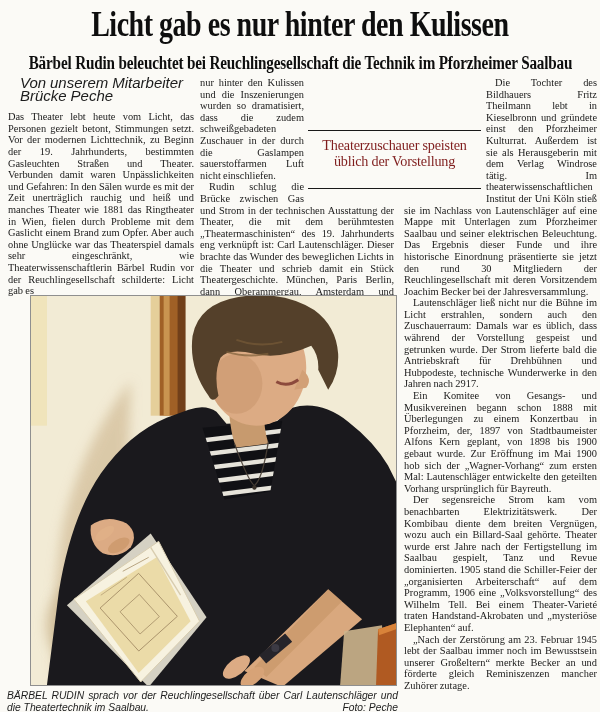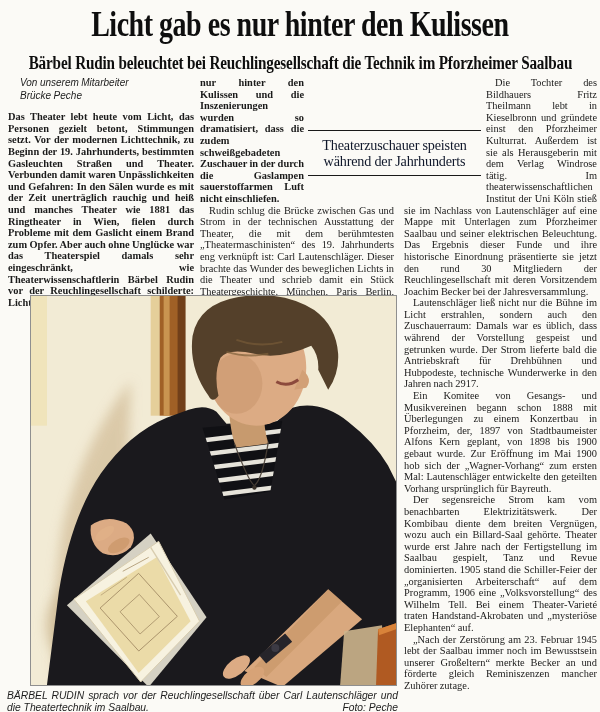--- a/index.html
+++ b/index.html
@@ -18,36 +18,36 @@
   .subheadline span{
     display:inline-block;white-space:nowrap;font-weight:bold;font-size:18.5px;
     letter-spacing:-0.2px;transform:scaleX(0.82);transform-origin:50% 0;color:#0e0e0e;
   }
   
   .col{
     position:absolute;top:77px;font-size:10.4px;line-height:11.6px;
     text-align:justify;hyphens:auto;-webkit-hyphens:auto;word-spacing:-0.3px;
   }
   .col p{margin:0;text-indent:9px;}
-  .col p.noindent{text-indent:0;font-weight:bold;}
+  .col p.noindent{text-indent:0;}
   .col1{left:8px;width:186px;}
   .col2{left:200px;width:194px;}
   .col3{left:404px;width:193px;}
   .byline{
-    font-family:"Liberation Sans", sans-serif;font-style:italic;font-size:10px;
+    font-family:"Liberation Sans", sans-serif;font-style:italic;font-size:15px;
     line-height:12.6px;padding-left:12px;margin-bottom:9px;color:#1c1c1c;text-align:left;
   }
   .spacer-r{float:right;width:90px;height:70px;margin-top:46px;}
   .spacer-l{float:left;width:82px;height:70px;margin-top:46px;}
   
   .pullquote{
     position:absolute;left:308px;top:130px;width:173px;
     border-top:1.4px solid #191919;border-bottom:1.4px solid #191919;
-    padding:6px 0 5px 0;text-align:center;font-size:14.2px;line-height:16.4px;
-    letter-spacing:-0.2px;color:#0f172a;
+    padding:6px 0 18px 0;text-align:center;font-size:14.2px;line-height:16.4px;
+    letter-spacing:-0.2px;color:#7f1d1d;
   }
   
   .photo{
     position:absolute;left:30px;top:295px;width:367px;height:391px;
     border:1px solid var(--photo_border,#8f8f8f);box-sizing:border-box;background:var(--wall,#f2ebd5);
   }
   .photo svg{display:block;width:100%;height:100%;}
   .wall{fill:var(--wall,#f2ebd5);}
   .sweater{fill:var(--sweater,#1a191d);}
   .hair{fill:var(--hair,#54402a);}
@@ -95,21 +95,21 @@
     <div class="spacer-l"></div>
     <p>Die Tochter des Bildhauers Fritz Theilmann lebt in Kieselbronn und gründete einst den Pforzheimer Kulturrat. Außerdem ist sie als Herausgeberin mit dem Verlag Windrose tätig. Im theaterwissenschaftlichen Institut der Uni Köln stieß sie im Nachlass von Lautenschläger auf eine Mappe mit Unterlagen zum Pforzheimer Saalbau und seiner elektrischen Beleuchtung. Das Ergebnis dieser Funde und ihre historische Einordnung präsentierte sie jetzt den rund 30 Mitgliedern der Reuchlingesellschaft mit deren Vorsitzendem Joachim Becker bei der Jahresversammlung.</p>
     <p>Lautenschläger ließ nicht nur die Bühne im Licht erstrahlen, sondern auch den Zuschauerraum: Damals war es üblich, dass während der Vorstellung gespeist und getrunken wurde. Der Strom lieferte bald die Antriebskraft für Drehbühnen und Hubpodeste, technische Wunderwerke in den Jahren nach 2917.</p>
     <p>Ein Komitee von Gesangs- und Musikvereinen begann schon 1888 mit Überlegungen zu einem Konzertbau in Pforzheim, der, 1897 von Stadtbaumeister Alfons Kern geplant, von 1898 bis 1900 gebaut wurde. Zur Eröffnung im Mai 1900 hob sich der „Wagner-Vorhang“ zum ersten Mal: Lautenschläger entwickelte den geteilten Vorhang ursprünglich für Bayreuth.</p>
     <p>Der segensreiche Strom kam vom benachbarten Elektrizitätswerk. Der Kombibau diente dem breiten Vergnügen, wozu auch ein Billard-Saal gehörte. Theater wurde erst Jahre nach der Fertigstellung im Saalbau gespielt, Tanz und Revue dominierten. 1905 stand die Schiller-Feier der „organisierten Arbeiterschaft“ auf dem Programm, 1906 eine „Volksvorstellung“ des Wilhelm Tell. Bei einem Theater-Varieté traten Handstand-Akrobaten und „mysteriöse Elephanten“ auf.</p>
     <p>„Nach der Zerstörung am 23. Februar 1945 lebt der Saalbau immer noch im Bewusstsein unserer Großeltern“ merkte Becker an und förderte gleich Reminiszenzen mancher Zuhörer zutage.</p>
   </div>
 
   <div class="pullquote">
     <div>Theaterzuschauer speisten</div>
-    <div>während der Jahrhunderts</div>
+    <div>üblich der Vorstellung</div>
   </div>
 
   <div class="photo">
     <svg viewBox="0 0 366 390" preserveAspectRatio="none">
       <defs>
         <linearGradient id="wallGrad" x1="0.6" y1="0" x2="0.1" y2="1">
           <stop offset="0" stop-color="#f6f0dc"></stop>
           <stop offset="0.65" stop-color="#efe6cb"></stop>
           <stop offset="1" stop-color="#e3d5b3"></stop>
         </linearGradient>

